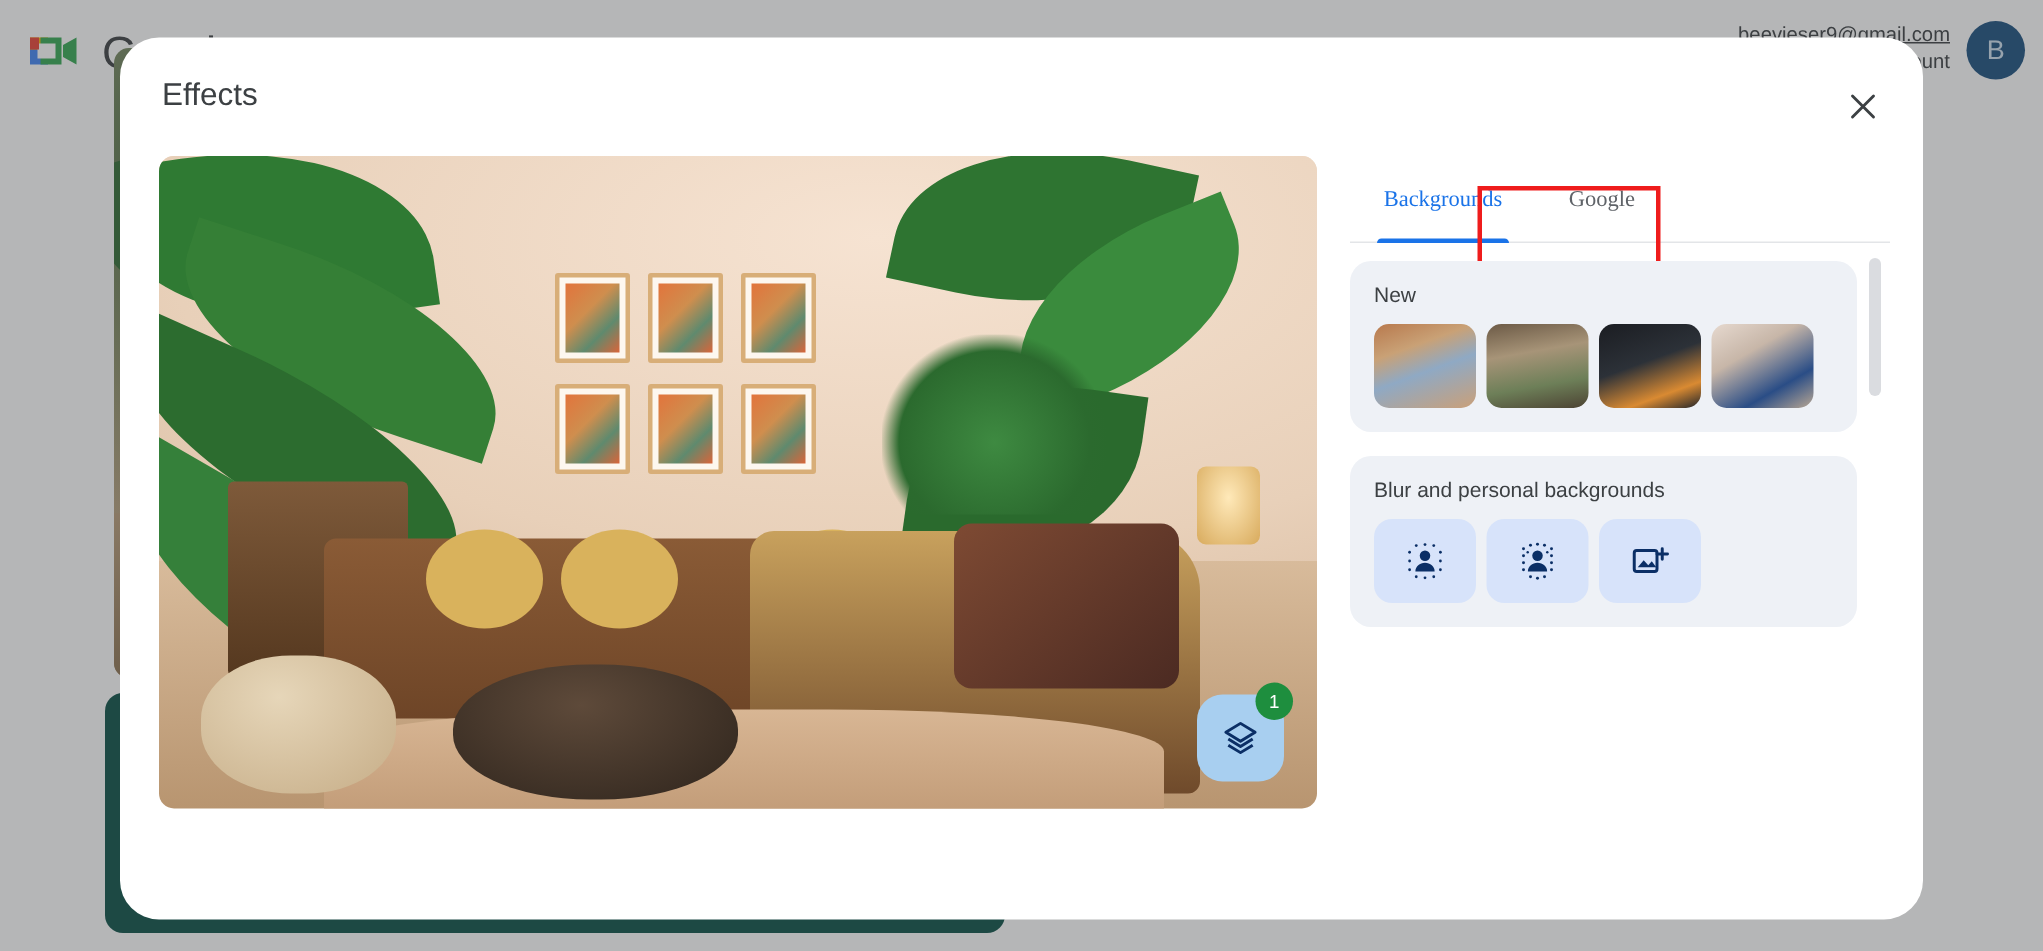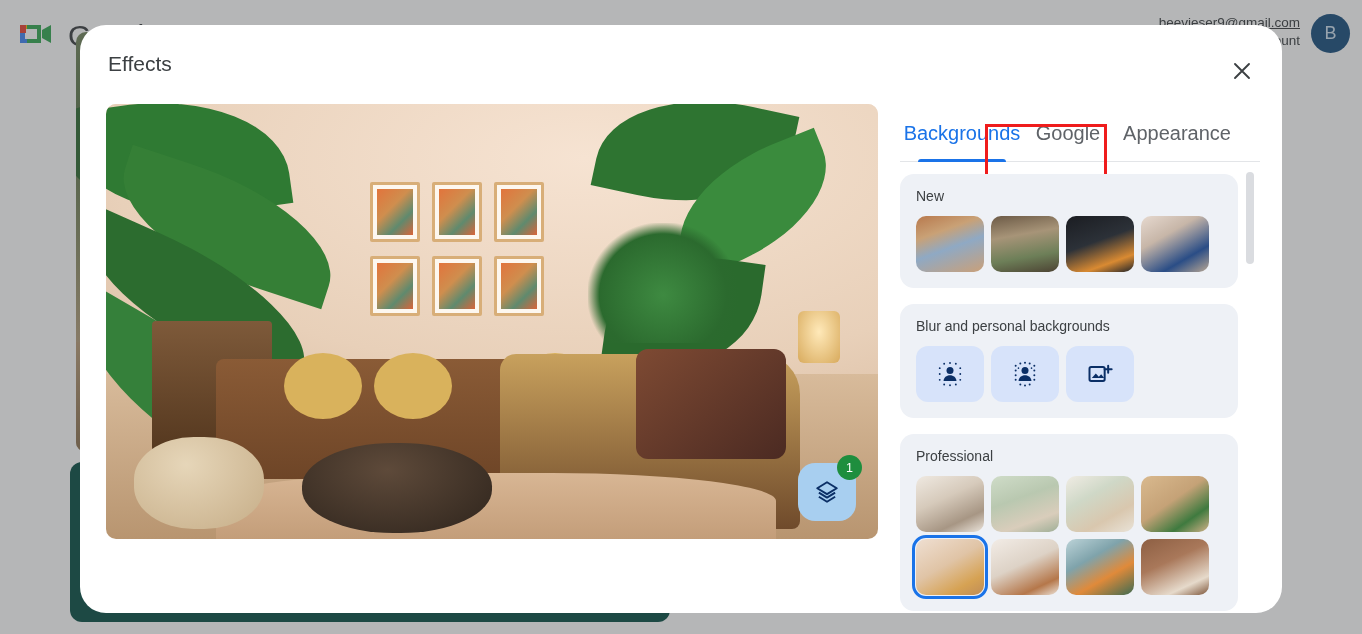--- a/index.html
+++ b/index.html
@@ -190,22 +190,22 @@
   
   .rpanel { position:absolute; left:820px; top:79px; width:360px; bottom:0; }
 
   .tabs {
     position:relative; display:flex; height:58px;
     border-bottom:1px solid #e3e5e8;
   }
   .tab {
     position:relative; height:58px; padding:0 4px;
     display:flex; align-items:center; justify-content:center;
-    font-size:20px; color:#5f6368; cursor:pointer;
-    background:none; border:none; font-family:Liberation Sans, sans-serif;
+    font-size:15px; color:#5f6368; cursor:pointer;
+    background:none; border:none; font-family:Liberation Serif, serif;
   }
   .tab.t0 { width:124px; }
   .tab.t1 { width:88px; }
   .tab.t2 { width:130px; }
   .tab.active { color:#1a73e8; font-weight:500; }
   .tab.active::after {
     content:""; position:absolute; left:18px; right:18px; bottom:0;
     height:3px; background:#1a73e8; border-radius:3px 3px 0 0;
   }
 
@@ -364,21 +364,20 @@
       </button>
       <span class="fab-badge">1</span>
     </div>
   </div>
 
   <div class="rpanel">
 
     <div class="tabs">
       <button class="tab t0 active">Backgrounds</button>
       <button class="tab t1">Google</button>
-      <button class="tab t2">Appearance</button>
     </div>
     <div class="red-box"></div>
 
     <div class="scroll-area">
       <div class="scroll-inner">
 
         <div class="card">
           <div class="card-title">New</div>
           <div class="thumb-row">
             <button class="thumb a0"></button>
@@ -438,33 +437,20 @@
             <button class="blur-btn">
               <svg width="28" height="28" viewBox="0 0 24 24" aria-hidden="true">
                 <rect x="3" y="6" width="13" height="12" rx="1.4" fill="none" stroke="#0b2f66" stroke-width="1.7"></rect>
                 <path d="M5 15.5 L8.4 11.6 L11 14.4 L13 12.2 L15.6 15.5 Z" fill="#0b2f66"></path>
                 <path d="M19 5 v6 M16 8 h6" stroke="#0b2f66" stroke-width="1.7" stroke-linecap="round"></path>
               </svg>
             </button>
           </div>
         </div>
 
-        <div class="card">
-          <div class="card-title">Professional</div>
-          <div class="thumb-grid">
-            <button class="thumb b0"></button>
-            <button class="thumb b1"></button>
-            <button class="thumb b2"></button>
-            <button class="thumb b3"></button>
-            <button class="thumb c0 selected"></button>
-            <button class="thumb c1"></button>
-            <button class="thumb c2"></button>
-            <button class="thumb c3"></button>
-          </div>
-        </div>
 
       </div>
     </div>
 
     <div class="sb-track">
       <div class="sb-thumb"></div>
     </div>
   </div>
 </div>
 

